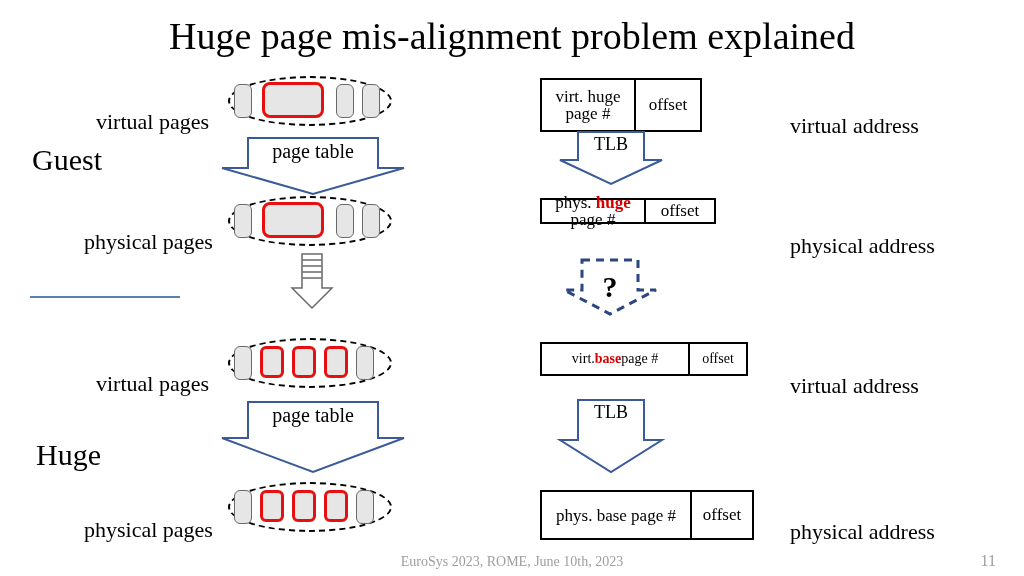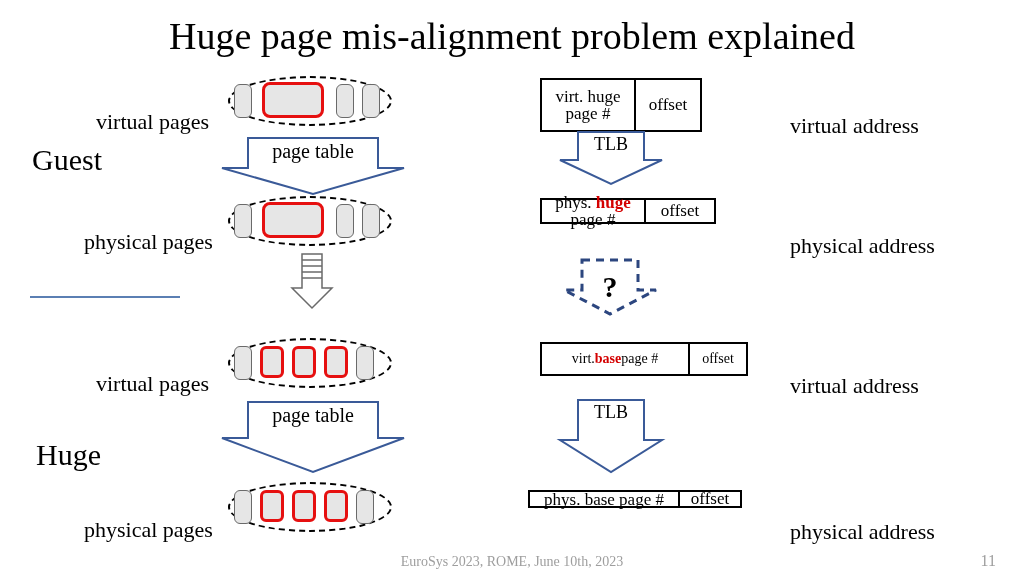--- a/index.html
+++ b/index.html
@@ -245,21 +245,21 @@
     <div class="addr-right" style="width:56px;">offset</div>
   </div>
 
   <div class="block-arrow-narrow" style="left:556px; top:398px; height:78px;">
     <svg viewBox="0 0 110 78">
       <polygon points="22,2 88,2 88,42 106,42 55,74 4,42 22,42" fill="#ffffff" stroke="#3a5a98" stroke-width="2"></polygon>
     </svg>
     <div class="arrow-label-narrow">TLB</div>
   </div>
 
-  <div class="addr-box" style="left:528px; top:490px; height:18px;">
+  <div class="addr-box" style="left:540px; top:490px; height:50px;">
     <div class="addr-left" style="width:150px; flex-direction:row; white-space:nowrap;">phys. base page #</div>
     <div class="addr-right" style="width:60px;">offset</div>
   </div>
 
   <div class="label" style="left:790px; top:88px;">virtual address</div>
   <div class="label" style="left:790px; top:208px;">physical address</div>
   <div class="label" style="left:790px; top:348px;">virtual address</div>
   <div class="label" style="left:790px; top:494px;">physical address</div>
 
   <div class="footer-venue">EuroSys 2023, ROME, June 10th, 2023</div>

